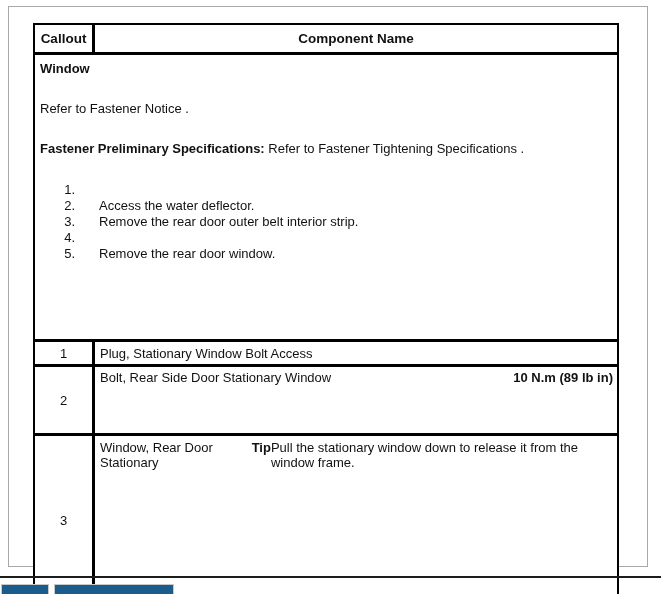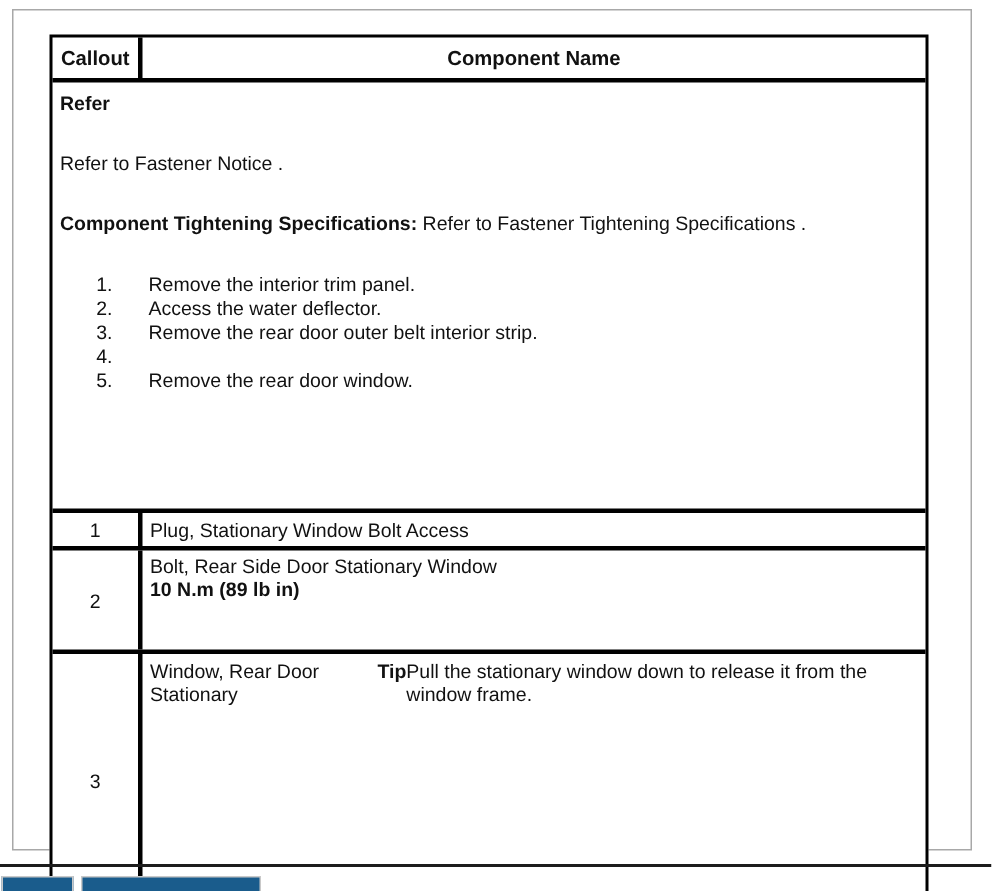--- a/index.html
+++ b/index.html
@@ -84,22 +84,21 @@
   .step-text { margin-left: 24px; }
   .r1 { height: 25px; }
   .r1 .ncol {
     display: flex;
     align-items: center;
     padding-left: 5px;
   }
   .r2 { height: 69px; }
   .r2 .ncol {
     display: flex;
-    flex-direction: column;
-    justify-content: flex-start;
+    justify-content: space-between;
     padding: 3px 4px 5px 5px;
   }
   .r3 .ncol {
     display: flex;
     justify-content: space-between;
     padding: 4px 4px 6px 5px;
   }
   .footer-divider {
     position: absolute;
     left: 0;
@@ -126,27 +125,26 @@
 
 <div class="frame">
   <div class="doc-table">
 
     <div class="trow hrow">
       <div class="ccol">Callout</div>
       <div class="ncol">Component Name</div>
     </div>
 
     <div class="trow notice-row">
-      <p class="b n-title">Refer</p>
+      <p class="b n-title">Window</p>
       <p class="n-refer">Refer to Fastener Notice .</p>
-      <p class="n-spec"><span class="b">Component Tightening Specifications:</span><span> Refer to Fastener Tightening Specifications .</span></p>
+      <p class="n-spec"><span class="b">Fastener Preliminary Specifications:</span><span> Refer to Fastener Tightening Specifications .</span></p>
       <div class="steps">
         <div class="step">
           <span class="step-num">1.</span>
-          <span class="step-text">Remove the interior trim panel.</span>
         </div>
         <div class="step">
           <span class="step-num">2.</span>
           <span class="step-text">Access the water deflector.</span>
         </div>
         <div class="step">
           <span class="step-num">3.</span>
           <span class="step-text">Remove the rear door outer belt interior strip.</span>
         </div>
         <div class="step">

